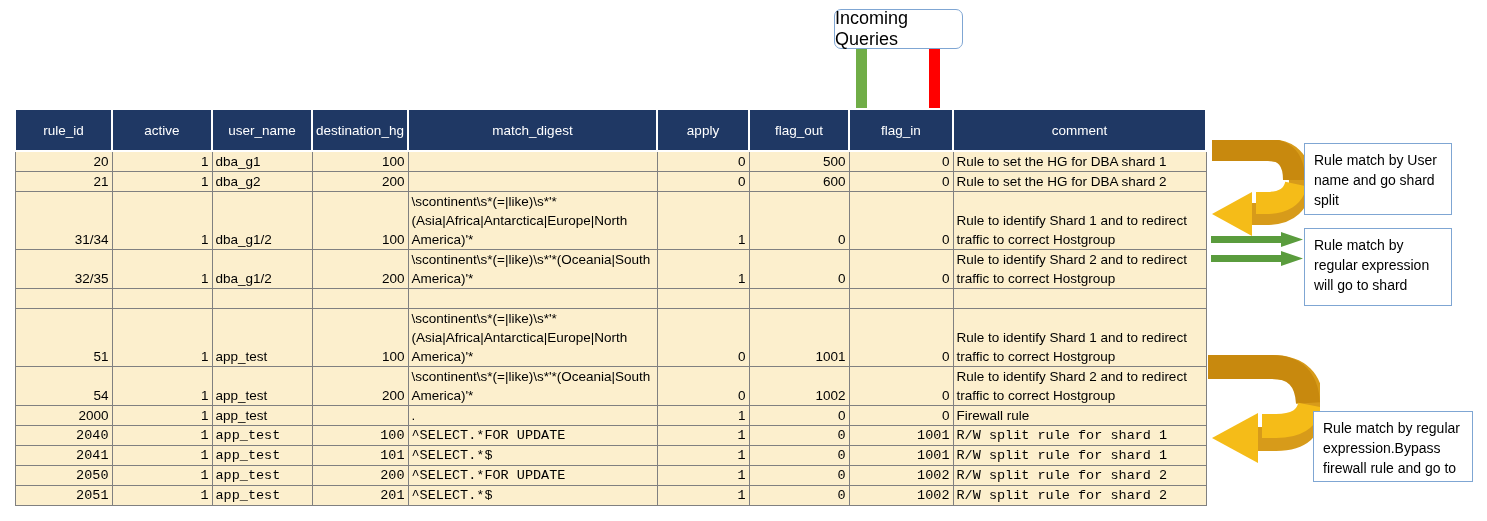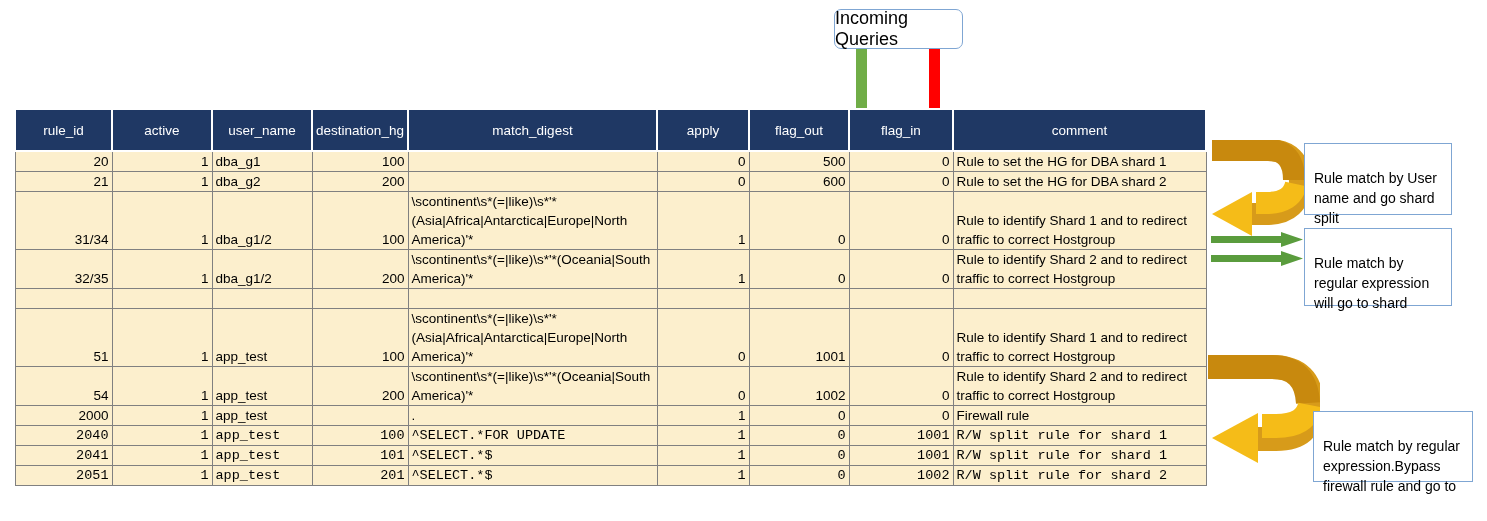--- a/index.html
+++ b/index.html
@@ -105,21 +105,21 @@
     display: flex; align-items: center; justify-content: center;
     font-size: 18px;
     z-index: 5;
   }
 
   
   .callout {
     position: absolute;
     background: #ffffff;
     border: 1px solid #7FA6D3;
-    padding: 24px 9px;
+    padding: 6px 9px;
     font-size: 14px;
     line-height: 20px;
   }
   #callout-user   { left: 1304px; top: 143px; width: 148px; height: 72px; }
   #callout-regex  { left: 1304px; top: 228px; width: 148px; height: 78px; }
   #callout-bypass { left: 1313px; top: 411px; width: 160px; height: 71px; }
 
   
   .orange-arrow { position: absolute; }
   #orange-arrow-top { left: 1208px; top: 140px; }
@@ -272,20 +272,31 @@
         <td class="num">1</td>
         <td class="txt">app_test</td>
         <td class="num">101</td>
         <td class="txt">^SELECT.*$</td>
         <td class="num">1</td>
         <td class="num">0</td>
         <td class="num">1001</td>
         <td class="txt">R/W split rule for shard 1</td>
       </tr>
       <tr class="row-green">
+        <td class="num">2050</td>
+        <td class="num">1</td>
+        <td class="txt">app_test</td>
+        <td class="num">200</td>
+        <td class="txt">^SELECT.*FOR UPDATE</td>
+        <td class="num">1</td>
+        <td class="num">0</td>
+        <td class="num">1002</td>
+        <td class="txt">R/W split rule for shard 2</td>
+      </tr>
+      <tr class="row-green">
         <td class="num">2051</td>
         <td class="num">1</td>
         <td class="txt">app_test</td>
         <td class="num">201</td>
         <td class="txt">^SELECT.*$</td>
         <td class="num">1</td>
         <td class="num">0</td>
         <td class="num">1002</td>
         <td class="txt">R/W split rule for shard 2</td>
       </tr>

